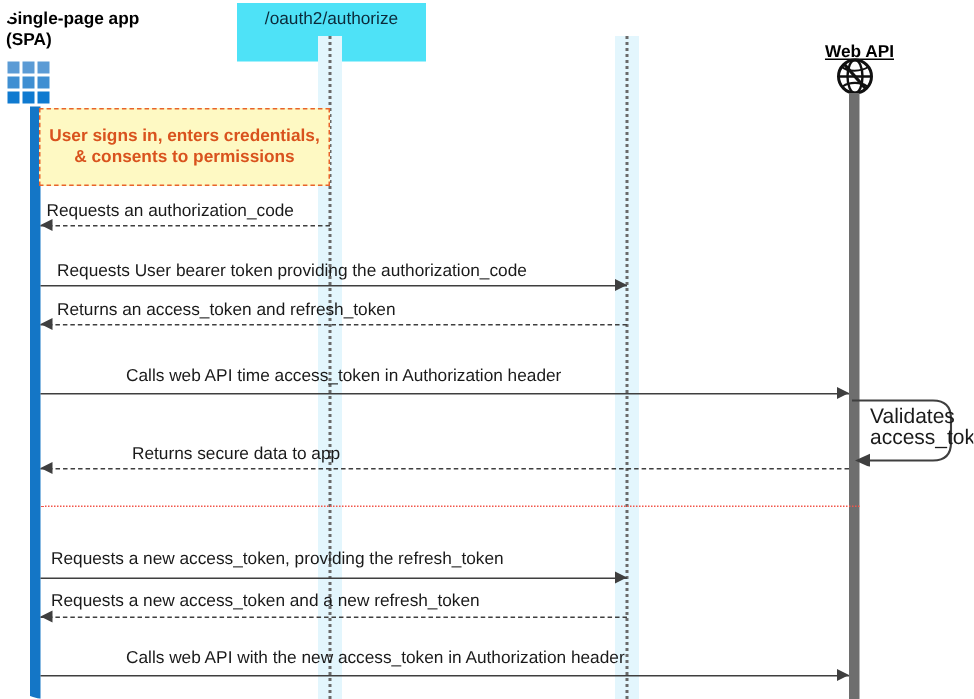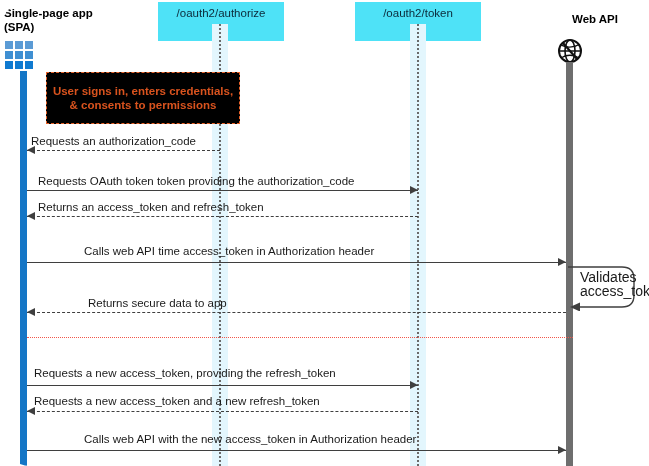--- a/index.html
+++ b/index.html
@@ -99,33 +99,32 @@
     width: 0; height: 0;
     border-top: 4.5px solid transparent;
     border-bottom: 4.5px solid transparent;
   }
   .arrowhead.right { border-left: 8px solid #3f3f3f; }
   .arrowhead.left  { border-right: 8px solid #3f3f3f; }
 
   
   .note-box {
     position: absolute;
-    background: #000000;
+    background: #fef9c3;
     border: 1.6px dashed #e8632a;
     box-sizing: border-box;
     color: #d9531e;
     font-size: 11.5px;
     font-weight: bold;
     text-align: center;
     line-height: 14px;
     display: flex;
     align-items: center;
     justify-content: center;
     padding: 2px 4px;
-    margin-left: 20px;
   }
 
   
   .divider-line {
     position: absolute;
     height: 0;
     border-top: 1.5px dotted #f2564a;
   }
   .divider-label {
     position: absolute;
@@ -163,23 +162,22 @@
     <i class="r2"></i>
       <i class="r2"></i>
       <i class="r2"></i>
     <i class="r3"></i>
       <i class="r3"></i>
       <i class="r3"></i>
   </div>
 
   <div class="endpoint-box" style="left:158px; top:2px; width:126px;">/oauth2/authorize</div>
 
-  <div class="endpoint-box" style="left:355px; top:2px; width:126px;">/oauth2/token</div>
-
-  <div class="participant-label" style="left:528px; top:12px; width:90px; text-align:right;">Web API</div>
+
+  <div class="participant-label" style="left:528px; top:28px; width:90px; text-align:center;text-decoration:underline;">Web API</div>
 
   <div class="globe-icon" style="left:557px; top:38px;">
     <svg width="26" height="26" viewBox="0 0 26 26">
       <circle cx="13" cy="13" r="11" fill="none" stroke="#111" stroke-width="2"></circle>
       <ellipse cx="13" cy="13" rx="5" ry="11" fill="none" stroke="#111" stroke-width="1.6"></ellipse>
       <path d="M2.4 13 H23.6" stroke="#111" stroke-width="1.6" fill="none"></path>
       <path d="M4 6.5 C8 10, 17 10, 22 6.5" stroke="#111" stroke-width="1.4" fill="none"></path>
       <path d="M5 19.5 C9 16.5, 17 16.5, 21 19.5" stroke="#111" stroke-width="1.4" fill="none"></path>
       <path d="M6 5 L20 21" stroke="#111" stroke-width="2.2" fill="none"></path>
     </svg>
@@ -194,21 +192,21 @@
   <div class="activation-spa" style="left:20px; top:71px; width:7px; height:395px;"></div>
 
   <div class="activation-api" style="left:566px; top:62px; width:7px; height:404px;"></div>
 
   <div class="note-box" style="left:26px; top:72px; width:194px; height:52px;">User signs in, enters credentials, &amp; consents to permissions</div>
 
   <div class="msg-label" style="left:31px; top:134px;">Requests an authorization_code</div>
   <div class="msg-line dashed" style="left:27px; top:150px; width:193px;"></div>
   <div class="arrowhead left" style="left:27px; top:146px;"></div>
 
-  <div class="msg-label" style="left:38px; top:174px;">Requests OAuth token token providing the authorization_code</div>
+  <div class="msg-label" style="left:38px; top:174px;">Requests User bearer token providing the authorization_code</div>
   <div class="msg-line solid" style="left:27px; top:190px; width:391px;"></div>
   <div class="arrowhead right" style="left:410px; top:186px;"></div>
 
   <div class="msg-label" style="left:38px; top:200px;">Returns an access_token and refresh_token</div>
   <div class="msg-line dashed" style="left:27px; top:216px; width:391px;"></div>
   <div class="arrowhead left" style="left:27px; top:212px;"></div>
 
   <div class="msg-label" style="left:84px; top:244px;">Calls web API time access_token in Authorization header</div>
   <div class="msg-line solid" style="left:27px; top:262px; width:539px;"></div>
   <div class="arrowhead right" style="left:558px; top:258px;"></div>

